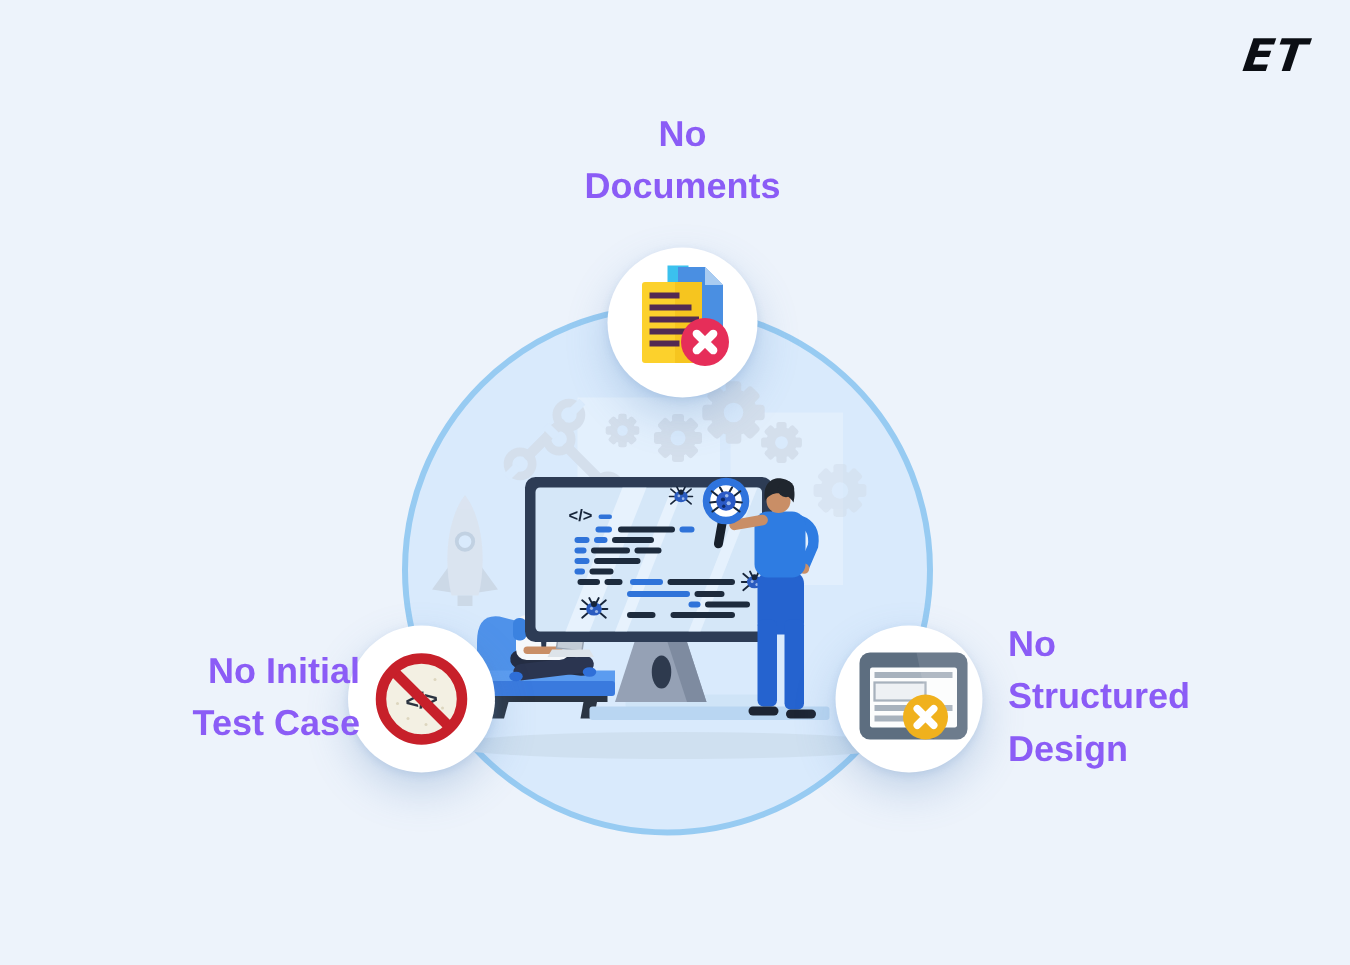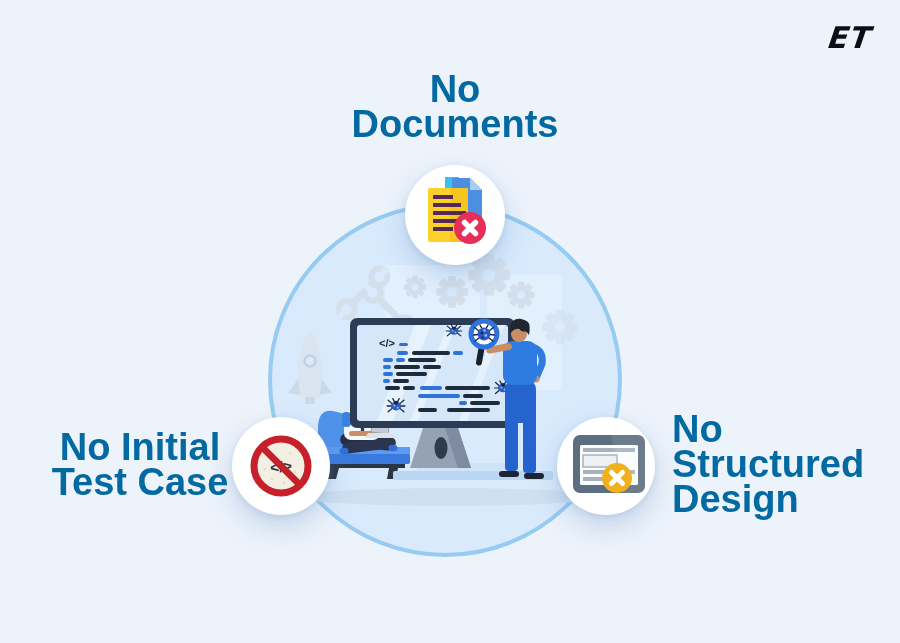--- a/index.html
+++ b/index.html
@@ -31,25 +31,25 @@
   .badge{
     position:absolute;background:#ffffff;border-radius:50%;
     box-shadow:0 12px 28px rgba(96,139,193,.30), 0 2px 6px rgba(96,139,193,.18);
   }
   .badge svg{position:absolute;left:0;top:0;}
   .badge-top{left:405px;top:165px;width:100px;height:100px;}
   .badge-left{left:232px;top:417px;width:98px;height:98px;}
   .badge-right{left:557px;top:417px;width:98px;height:98px;}
 
   .label{
-    position:absolute;color:#0369a1;font-weight:700;
-    font-size:38px;line-height:35px;white-space:pre-line;
+    position:absolute;color:#8b5cf6;font-weight:700;
+    font-size:24px;line-height:35px;white-space:pre-line;
   }
   .label-top{left:305px;top:72px;width:300px;text-align:center;}
-  .label-left{left:40px;top:430px;width:200px;text-align:center;}
+  .label-left{left:40px;top:430px;width:200px;text-align:right;}
   .label-right{left:672px;top:412px;width:220px;text-align:left;}
 
   .code-sym{font-family:"Liberation Sans",sans-serif;font-weight:700;}
 </style>
 </head>
 <body>
 
 <div class="canvas">
 
   <div class="logo">ET</div>

